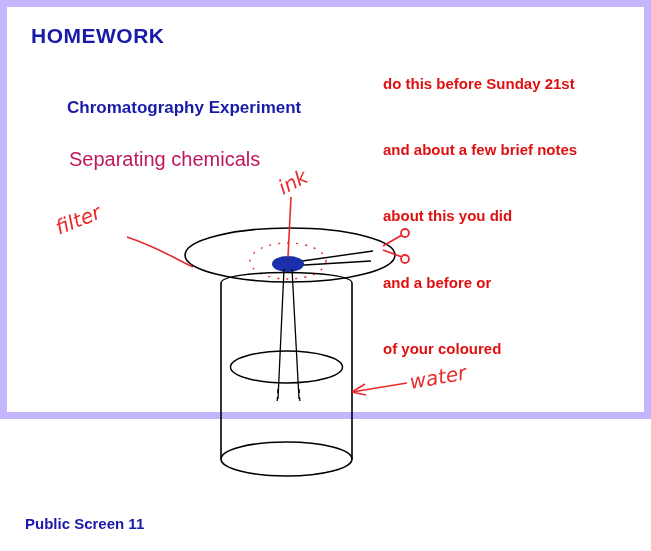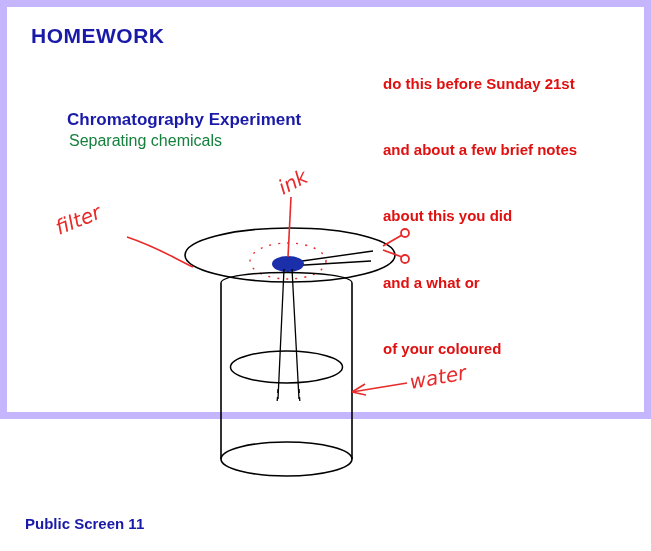--- a/index.html
+++ b/index.html
@@ -31,30 +31,30 @@
   #title {
     left: 24px;
     top: 16px;
     color: #1a1aa8;
     font-size: 21px;
     font-weight: bold;
     letter-spacing: 0.5px;
   }
   #subtitle {
     left: 60px;
-    top: 102px;
+    top: 90px;
     color: #1a1aa8;
     font-size: 17px;
     font-weight: bold;
   }
   #subsubtitle {
     left: 62px;
-    top: 124px;
-    color: #15803d;
-    font-size: 16px;
+    top: 140px;
+    color: #be185d;
+    font-size: 20px;
   }
   #footer {
     left: 18px;
     top: 508px;
     color: #1a1aa8;
     font-size: 15px;
     font-weight: bold;
     text-align: center;
   }
   #note {
@@ -86,21 +86,21 @@
 <div class="page">
 
   <div class="txt" id="title">HOMEWORK</div>
   <div class="txt" id="subtitle">Chromatography Experiment</div>
   <div class="txt" id="subsubtitle">Separating chemicals</div>
 
   <div class="txt" id="note">
     <div>do this before Sunday 21st</div>
     <div>and about a few brief notes</div>
     <div>about this you did</div>
-    <div>and a what or</div>
+    <div>and a before or</div>
     <div>of your coloured</div>
   </div>
 
   <svg class="diagram" viewBox="0 0 651 551">
 
     <ellipse cx="283" cy="248" rx="105" ry="27" fill="#ffffff" stroke="#000000" stroke-width="1.6"></ellipse>
 
     <path d="M 281 256 L 366 244 M 281 259 L 364 254" fill="none" stroke="#000000" stroke-width="1.4"></path>
 
     <g stroke="#e82a2a" stroke-width="1.8" fill="none">

